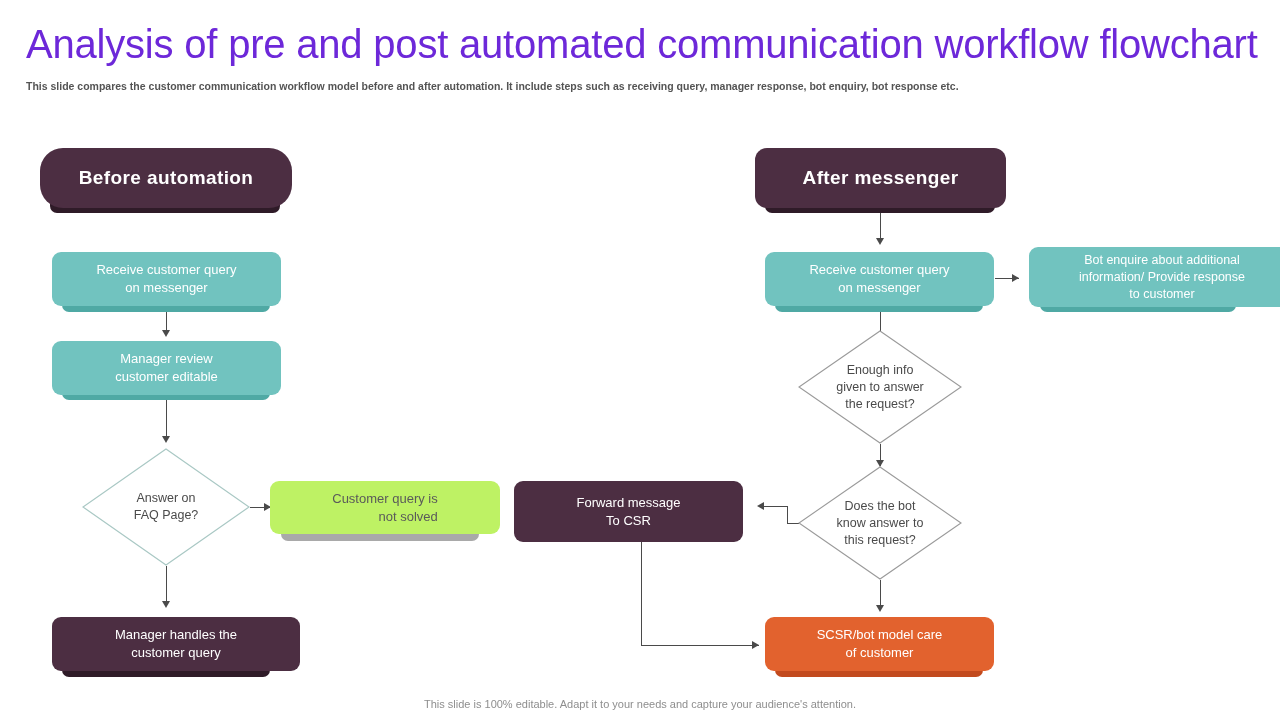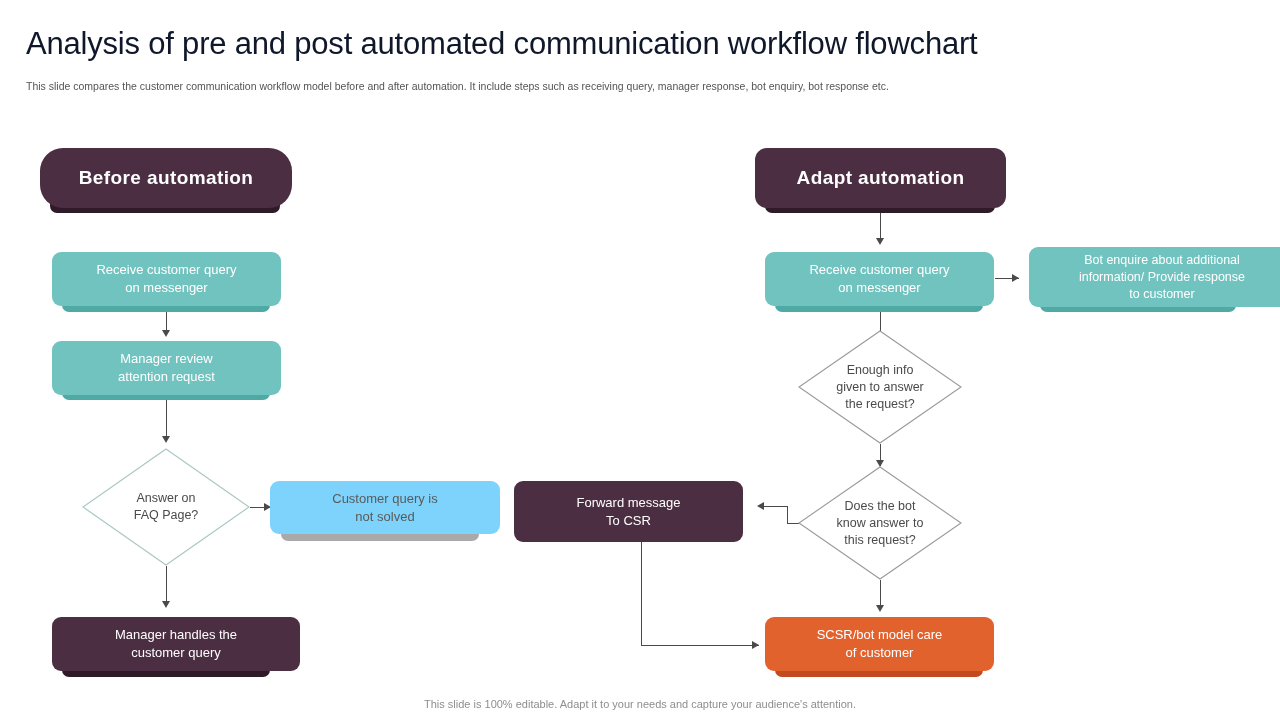--- a/index.html
+++ b/index.html
@@ -15,34 +15,34 @@
     overflow: hidden;
     position: relative;
   }
 
   
   .slide-title {
     position: absolute;
     left: 26px;
     top: 24px;
     width: 1230px;
-    font-size: 31px;
+    font-size: 40px;
     font-weight: 400;
-    color: #0f172a;
+    color: #6d28d9;
     letter-spacing: -0.2px;
     line-height: 40px;
     white-space: nowrap;
   }
   .slide-subtitle {
     position: absolute;
     left: 26px;
     top: 79px;
     width: 1220px;
     font-size: 10.5px;
-    font-weight: 400;
+    font-weight: 700;
     color: #545454;
     line-height: 14px;
     white-space: nowrap;
   }
   .slide-footer {
     position: absolute;
     left: 0;
     top: 698px;
     width: 1280px;
     text-align: center;
@@ -77,21 +77,21 @@
     font-weight: bold;
     letter-spacing: 0.4px;
     border-radius: 12px;
   }
 
   
   .c-purple  { background: #4c2e42; }
   .p-purple  { background: #2f1b28; }
   .c-teal    { background: #71c3bf; }
   .p-teal    { background: #4fa9a4; }
-  .c-gray    { background: #7dd3fc; color: #5a5a5a; }
+  .c-gray    { background: #bef264; color: #5a5a5a; text-align: right; }
   .p-gray    { background: #a9a9a9; }
   .c-orange  { background: #e2622e; }
   .p-orange  { background: #c24a1e; }
 
   
   .diamond {
     position: absolute;
     box-sizing: border-box;
     z-index: 3;
   }
@@ -153,21 +153,21 @@
 
 <div class="plinth p-teal" style="left:62px; top:300px; width:208px; height:12px;"></div>
 <div class="node c-teal" style="left:52px; top:252px; width:229px; height:54px; white-space:pre-line;">Receive customer query
 on messenger</div>
 
 <div class="conn v" style="left:166px; top:312px; height:20px;"></div>
 <div class="arrow down" style="left:162px; top:330px;"></div>
 
 <div class="plinth p-teal" style="left:62px; top:388px; width:208px; height:12px;"></div>
 <div class="node c-teal" style="left:52px; top:341px; width:229px; height:54px; white-space:pre-line;">Manager  review
-attention request</div>
+customer editable</div>
 
 <div class="conn v" style="left:166px; top:400px; height:40px;"></div>
 <div class="arrow down" style="left:162px; top:436px;"></div>
 
 <div class="diamond" style="left:82px; top:448px; width:168px; height:118px;">
   <svg class="dshape" viewBox="0 0 168 118" preserveAspectRatio="none">
     <polygon points="84,1 167,59 84,117 1,59" fill="#ffffff" stroke="#a9c8c4" stroke-width="1.2"></polygon>
   </svg>
   <div class="dlabel" style="white-space:pre-line;">Answer on
 FAQ Page?</div>
@@ -181,21 +181,21 @@
 not solved</div>
 
 <div class="conn v" style="left:166px; top:566px; height:40px;"></div>
 <div class="arrow down" style="left:162px; top:601px;"></div>
 
 <div class="plinth p-purple" style="left:62px; top:665px; width:208px; height:12px;"></div>
 <div class="node c-purple" style="left:52px; top:617px; width:248px; height:54px; white-space:pre-line;">Manager  handles the
 customer query</div>
 
 <div class="plinth p-purple" style="left:765px; top:200px; width:230px; height:13px;"></div>
-<div class="node banner c-purple" style="left:755px; top:148px; width:251px; height:60px; white-space:pre-line;">Adapt automation</div>
+<div class="node banner c-purple" style="left:755px; top:148px; width:251px; height:60px; white-space:pre-line;">After messenger</div>
 
 <div class="conn v" style="left:880px; top:213px; height:30px;"></div>
 <div class="arrow down" style="left:876px; top:238px;"></div>
 
 <div class="plinth p-teal" style="left:775px; top:300px; width:208px; height:12px;"></div>
 <div class="node c-teal" style="left:765px; top:252px; width:229px; height:54px; white-space:pre-line;">Receive customer query
 on messenger</div>
 
 <div class="conn h" style="left:995px; top:278px; width:24px;"></div>
 <div class="arrow right" style="left:1012px; top:274px;"></div>

